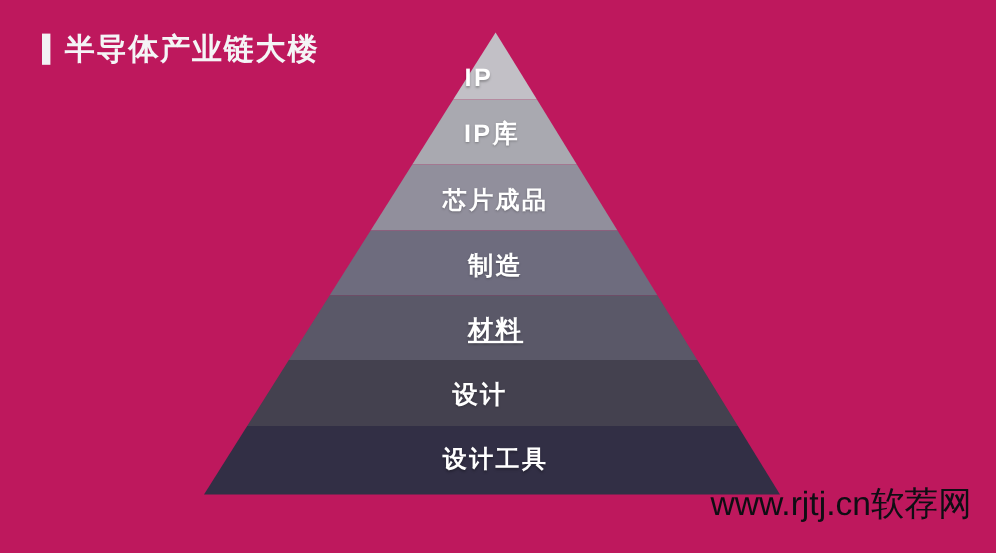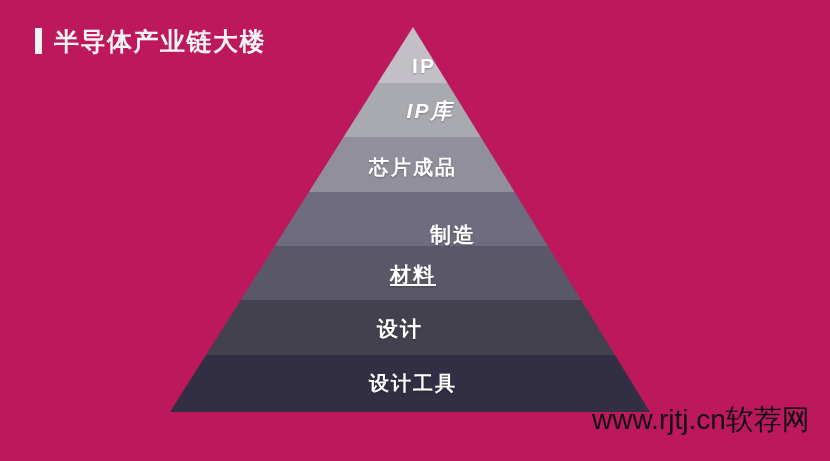--- a/index.html
+++ b/index.html
@@ -100,24 +100,24 @@
           <polygon points="413,27 413,27 447.4727272727273,83 377.6545454545454,83" fill="#c2c0c6"></polygon>
           <polygon points="377.6545454545454,83 447.4727272727273,83 480.7142857142857,137 343.57142857142856,137" fill="#a9a9b0"></polygon>
           <polygon points="343.57142857142856,137 480.7142857142857,137 514.5714285714286,192 308.8571428571429,192" fill="#918f9c"></polygon>
           <polygon points="308.8571428571429,192 514.5714285714286,192 547.812987012987,246 274.774025974026,246" fill="#6e6c7e"></polygon>
           <polygon points="274.774025974026,246 547.812987012987,246 581.0545454545454,300 240.6909090909091,300" fill="#5a5868"></polygon>
           <polygon points="240.6909090909091,300 581.0545454545454,300 614.9116883116883,355 205.9766233766234,355" fill="#44414f"></polygon>
           <polygon points="205.9766233766234,355 614.9116883116883,355 650,412 170,412" fill="#322f45"></polygon>
         </g>
     </svg>
     <div id="pyramid-labels">
-        <div class="band-label" style="left: 424px; top: 66px;">IP</div>
-        <div class="band-label" style="left: 430px; top: 111px; font-style: italic;">IP库</div>
+        <div class="band-label" style="left: 399px; top: 66px;">IP</div>
+        <div class="band-label" style="left: 410px; top: 111px;">IP库</div>
         <div class="band-label small" style="left: 413px; top: 167px;">芯片成品</div>
-        <div class="band-label" style="left: 413px; top: 235px; margin-left: 40px;">制造</div>
+        <div class="band-label" style="left: 413px; top: 221px;">制造</div>
         <div class="band-label" style="left: 413px; top: 275px; text-decoration: underline;">材料</div>
         <div class="band-label" style="left: 400px; top: 329px; font-family: Liberation Mono, monospace;">设计</div>
         <div class="band-label small" style="left: 413px; top: 383px;">设计工具</div>
       </div>
   </div>
 
   <div id="watermark">www.rjtj.cn软荐网</div>
 
 </div>
 

